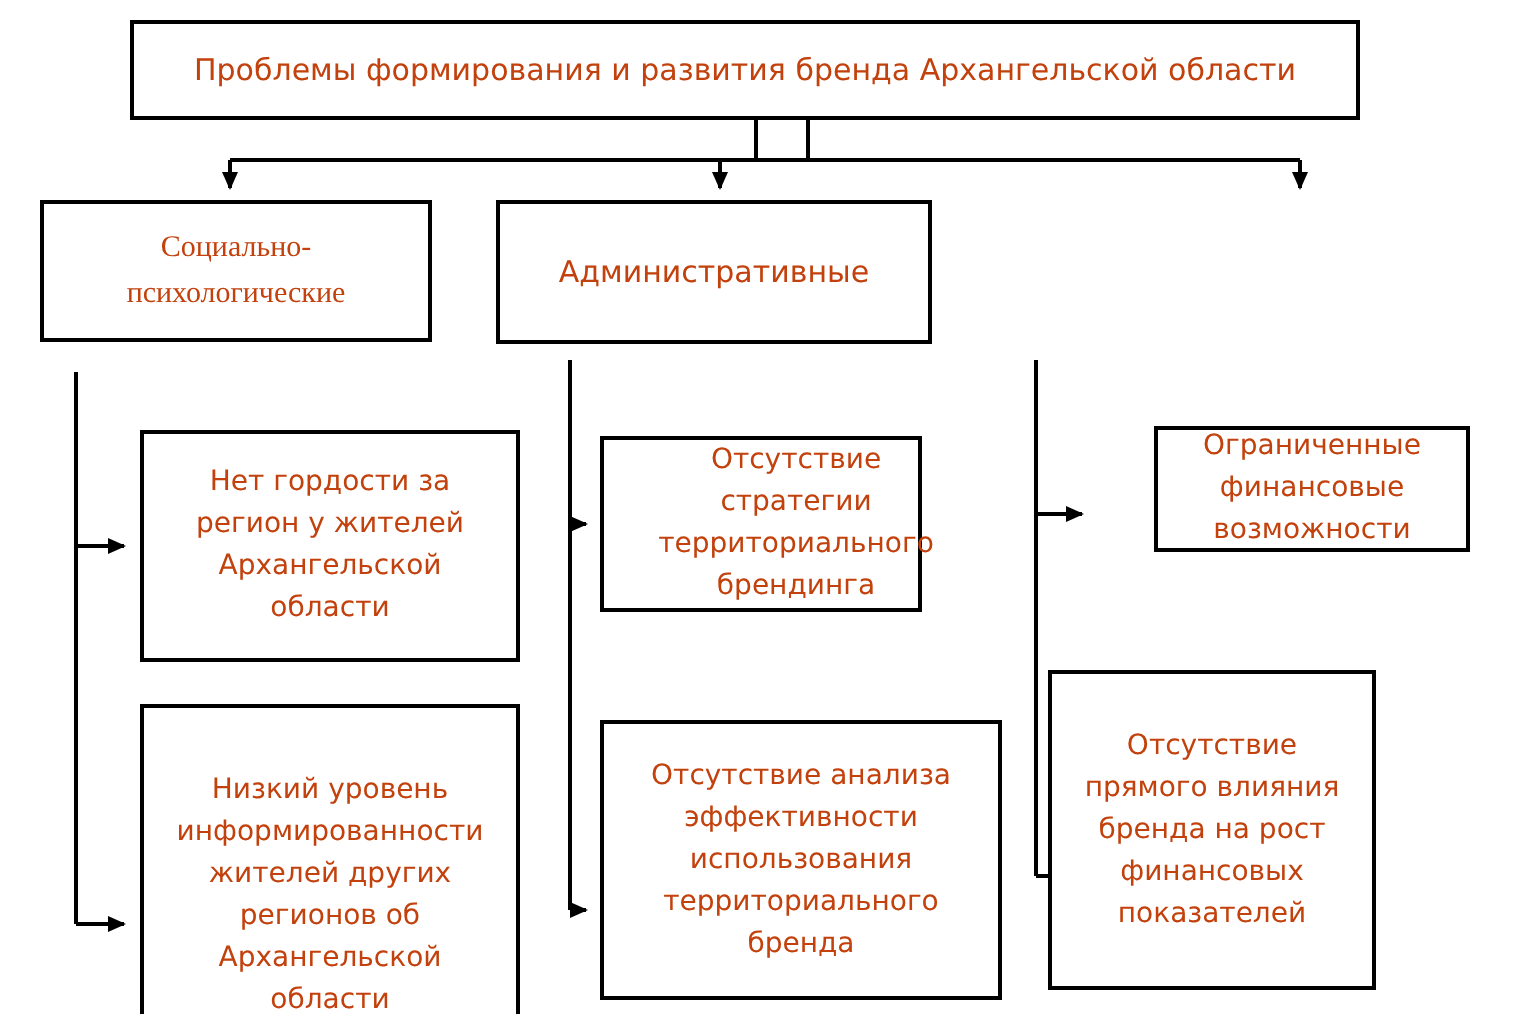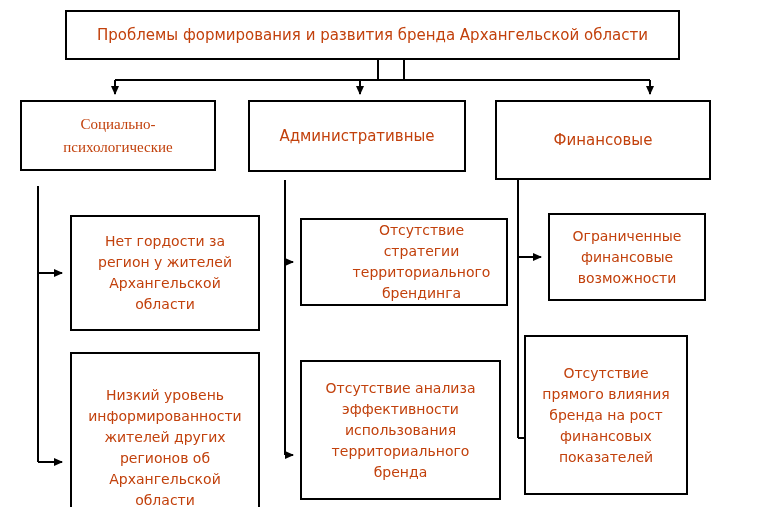--- a/index.html
+++ b/index.html
@@ -44,23 +44,23 @@
     left: 65px; top: 10px; width: 615px; height: 50px;
     font-size: 15px;
   }
   .cat-box { font-size: 15px; }
   .cat-left  { left: 20px;  top: 100px; width: 196px; height: 71px; font-family: Liberation Serif, serif; }
   .cat-mid   { left: 248px; top: 100px; width: 218px; height: 72px; }
   .cat-right { left: 495px; top: 100px; width: 216px; height: 80px; }
   .leaf-box { font-size: 14px; }
   .leaf-l1 { left: 70px;  top: 215px; width: 190px; height: 116px; }
   .leaf-l2 { left: 70px;  top: 352px; width: 190px; height: 192px; }
-  .leaf-m1 { left: 300px; top: 218px; width: 208px; height: 88px; padding-left: 44px; }
+  .leaf-m1 { left: 300px; top: 218px; width: 161px; height: 88px; padding-left: 44px; }
   .leaf-m2 { left: 300px; top: 360px; width: 201px; height: 140px; }
-  .leaf-r1 { left: 548px; top: 213px; width: 158px; height: 88px; }
+  .leaf-r1 { left: 577px; top: 213px; width: 158px; height: 63px; }
   .leaf-r2 { left: 524px; top: 335px; width: 164px; height: 160px; padding: 4px 6px; }
 </style>
 </head>
 <body>
 
 <div class="diagram">
 
   <svg class="connectors" width="768" height="507" viewBox="0 0 768 507">
     <defs>
       <marker id="arrow" markerWidth="11" markerHeight="10" refX="8" refY="4" orient="auto" markerUnits="userSpaceOnUse">
@@ -91,21 +91,20 @@
       <line x1="518" y1="438" x2="541" y2="438" marker-end="url(#arrow)"></line>
     </g>
   </svg>
 
   <div class="box title-box">Проблемы формирования и развития бренда Архангельской области</div>
 
   <div class="box cat-box cat-left">Социально-психологические</div>
 
   <div class="box cat-box cat-mid">Административные</div>
 
-  <div class="box cat-box cat-right">Финансовые</div>
 
   <div class="box leaf-box leaf-l1">Нет гордости за регион у жителей Архангельской области</div>
 
   <div class="box leaf-box leaf-l2">Низкий уровень информированности жителей других регионов об Архангельской области</div>
 
   <div class="box leaf-box leaf-m1">Отсутствие стратегии территориального брендинга</div>
 
   <div class="box leaf-box leaf-m2">Отсутствие анализа эффективности использования территориального бренда</div>
 
   <div class="box leaf-box leaf-r1">Ограниченные финансовые возможности</div>

